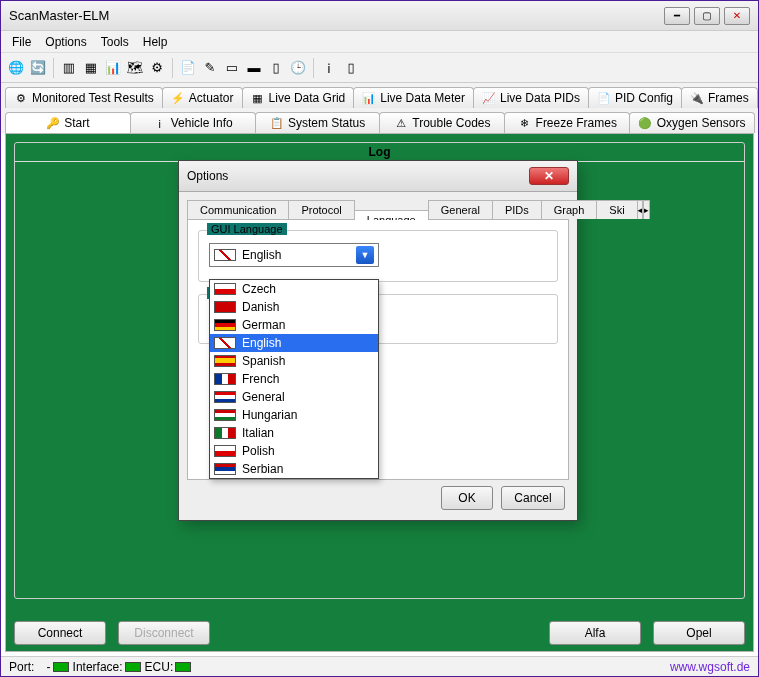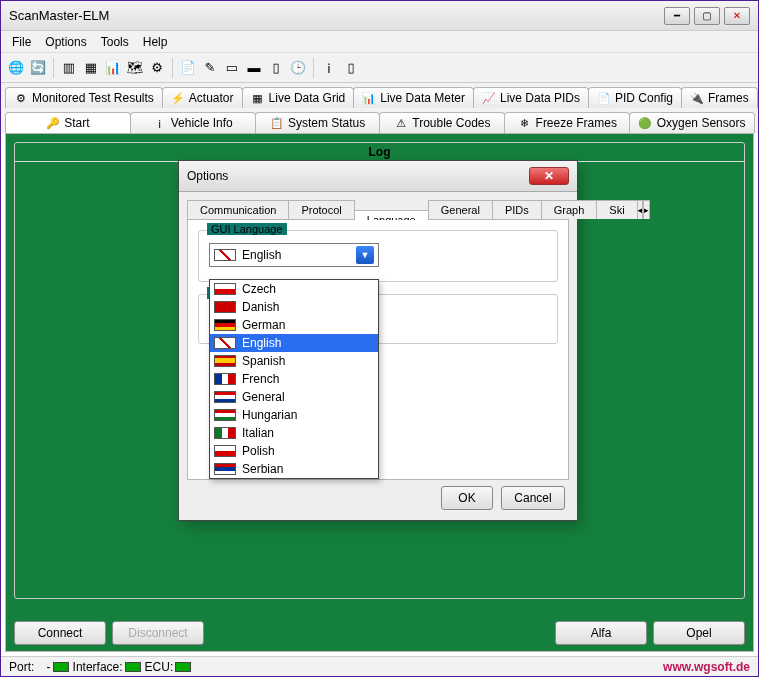--- a/index.html
+++ b/index.html
@@ -14,26 +14,26 @@
 .toolbar { height: 30px; display: flex; align-items: center; padding: 0 6px; gap: 4px; border-bottom: 1px solid #ccc; background: #f2f2f2; }
 .tb-icon { width: 18px; height: 18px; display: flex; align-items: center; justify-content: center; border-radius: 2px; font-size: 13px; }
 .tb-sep { width: 1px; height: 20px; background: #ccc; margin: 0 2px; }
 .tabs-row { display: flex; padding: 4px 4px 0 4px; background: #f2f2f2; gap: 0; }
 .tab { border: 1px solid #b5b5b5; border-bottom: none; padding: 3px 8px; background: linear-gradient(#fff,#eaeaea); border-radius: 4px 4px 0 0; margin-right: -1px; display: flex; align-items: center; gap: 4px; cursor: default; white-space: nowrap; flex: 1; justify-content: center; }
 .tab.active { background: #fff; z-index: 2; }
 .tab-icon { width: 14px; height: 14px; display: inline-flex; align-items: center; justify-content: center; font-size: 11px; }
 .content { flex: 1; border: 1px solid #b5b5b5; margin: 0 4px 4px 4px; background: #15803d; position: relative; }
 .log-panel { margin: 8px; border: 1px solid #ccc; border-radius: 3px; height: calc(100% - 60px); }
 .log-header { text-align: center; font-weight: bold; padding: 2px; border-bottom: 1px solid #ddd; }
-.bottom-bar { position: absolute; bottom: 6px; left: 8px; right: 8px; display: flex; gap: 6px; }
+.bottom-bar { position: absolute; bottom: 6px; left: 8px; right: 8px; display: flex; gap: 12px; }
 .btn { border: 1px solid #888; border-radius: 3px; padding: 4px 0; width: 92px; background: linear-gradient(#f8f8f8,#dedede); text-align: center; cursor: default; }
 .btn.disabled { color: #aaa; }
 .statusbar { height: 20px; border-top: 1px solid #ccc; display: flex; align-items: center; padding: 0 8px; font-size: 11px; background: #f2f2f2; }
 .status-led { width: 16px; height: 10px; background: #0a0; border: 1px solid #444; margin: 0 4px 0 2px; }
-.statusbar .link { color: #be185d; font-weight: bold; }
+.statusbar .link { color: #6d28d9; font-weight: normal; }
 
 .dialog { position: absolute; left: 178px; top: 160px; width: 400px; border: 1px solid #444; background: #eee; box-shadow: 4px 6px 14px rgba(0,0,0,.25); z-index: 50; }
 .dlg-title { background: linear-gradient(#f4f4f4,#dcdcdc); padding: 6px 8px; font-size: 13px; display: flex; justify-content: space-between; align-items: center; border-bottom: 1px solid #aaa; }
 .dlg-close { width: 40px; height: 18px; background: linear-gradient(#e77,#c22); border-radius: 3px; display: flex; align-items: center; justify-content: center; color: #fff; font-weight: bold; border: 1px solid #933; }
 .dlg-body { padding: 8px; }
 .dlg-tabs { display: flex; border-bottom: 1px solid #b5b5b5; position: relative; }
 .dlg-tab { border: 1px solid #b5b5b5; border-bottom: none; padding: 3px 12px; background: #eee; margin-right: -1px; font-size: 11px; cursor: default; }
 .dlg-tab.active { background: #fff; position: relative; top: 10px; }
 .dlg-scroll { width: 16px; background: #eee; border: 1px solid #b5b5b5; border-bottom: none; display: flex; align-items: center; justify-content: center; font-size: 9px; }
 .dlg-page { background: #fff; border: 1px solid #b5b5b5; border-top: none; padding: 10px; min-height: 260px; position: relative; }

